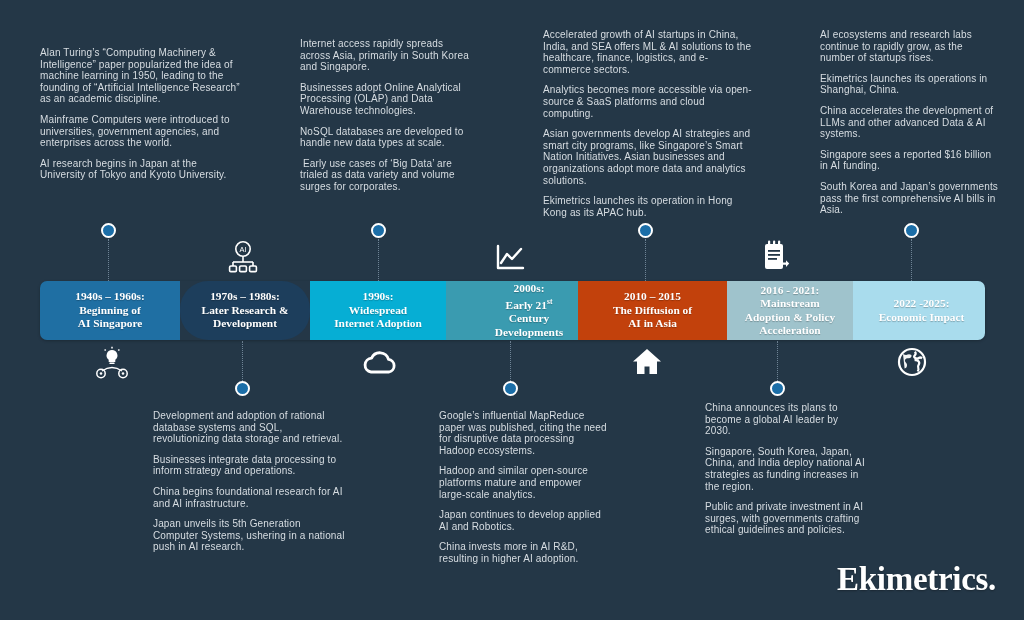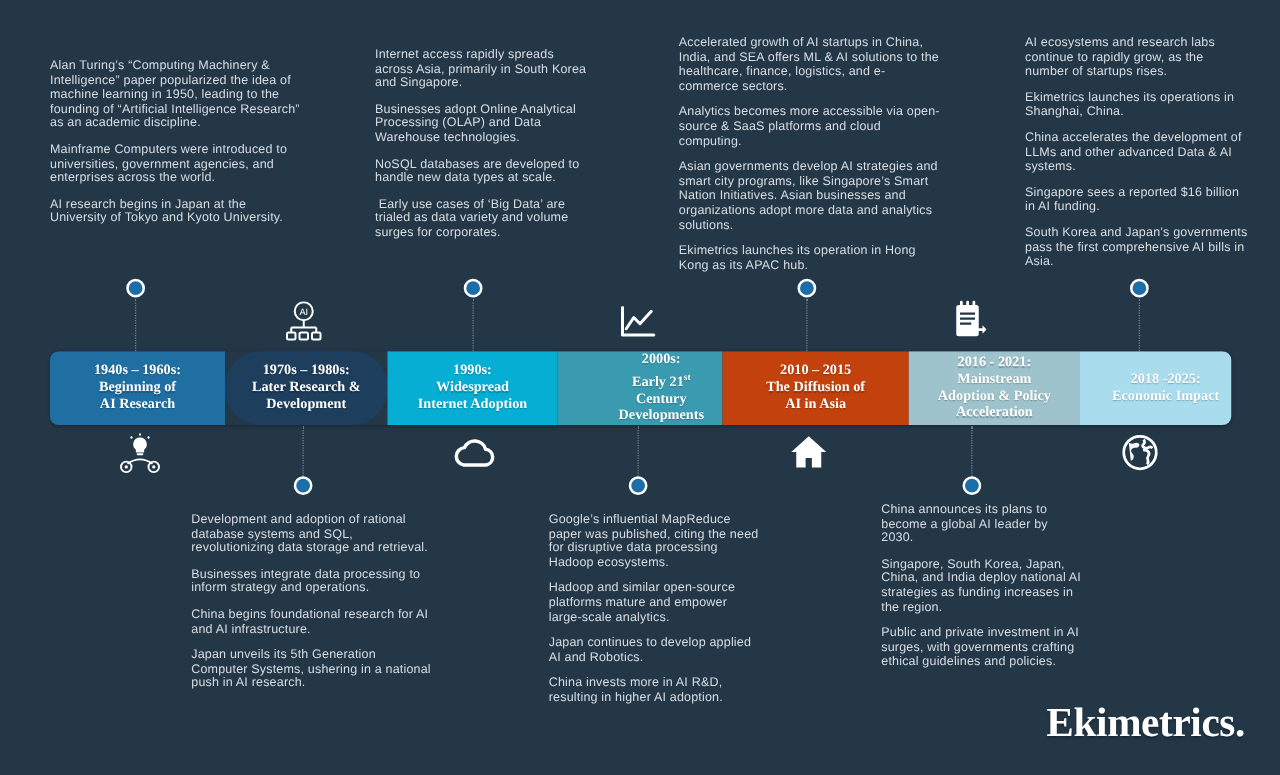--- a/index.html
+++ b/index.html
@@ -119,21 +119,21 @@
   <div class="dot" style="left:503px;top:381px;"></div>
 
   <div class="dotline" style="left:777px;top:341px;height:42px;"></div>
   <div class="dot" style="left:770px;top:381px;"></div>
 
   <div class="bar" id="bar">
       <div class="seg" style="background: rgb(31, 111, 163); width: 140px;">
         <div>
           <span>1940s – 1960s:</span>
           <span>Beginning of</span>
-          <span>AI Research</span>
+          <span>AI Singapore</span>
         </div>
       </div>
       <div class="seg" style="background: rgb(29, 62, 92); width: 130px; border-radius: 28px;">
         <div>
           <span>1970s – 1980s:</span>
           <span>Later Research &amp;</span>
           <span>Development</span>
         </div>
       </div>
       <div class="seg" style="background: rgb(6, 174, 212); width: 136px;">
@@ -150,31 +150,31 @@
           <span>Developments</span>
         </div>
       </div>
       <div class="seg" style="background: #c2410c; width: 149px;">
         <div>
           <span>2010 – 2015</span>
           <span>The Diffusion of</span>
           <span>AI in Asia</span>
         </div>
       </div>
-      <div class="seg" style="background: rgb(159, 195, 204); width: 137px;">
+      <div class="seg" style="background: rgb(159, 195, 204); width: 126px;">
         <div>
           <span>2016 - 2021:</span>
           <span>Mainstream</span>
           <span>Adoption &amp; Policy</span>
           <span>Acceleration</span>
         </div>
       </div>
       <div class="seg" style="background: rgb(169, 220, 237); width: 137px;">
         <div>
-          <span>2018 -2025:</span>
+          <span>2022 -2025:</span>
           <span>Economic Impact</span>
         </div>
       </div>
     </div>
 
   <div class="icon" style="left:228px;top:241px;">
     <svg width="30" height="34" viewBox="0 0 30 34" fill="none" stroke="#ffffff" stroke-width="1.6">
       <circle cx="15" cy="8" r="7.2" fill="none"></circle>
       <text x="15" y="11.2" font-family="Liberation Sans, sans-serif" font-size="7.4" fill="#ffffff" stroke="none" text-anchor="middle">AI</text>
       <line x1="15" y1="15.2" x2="15" y2="21"></line>

